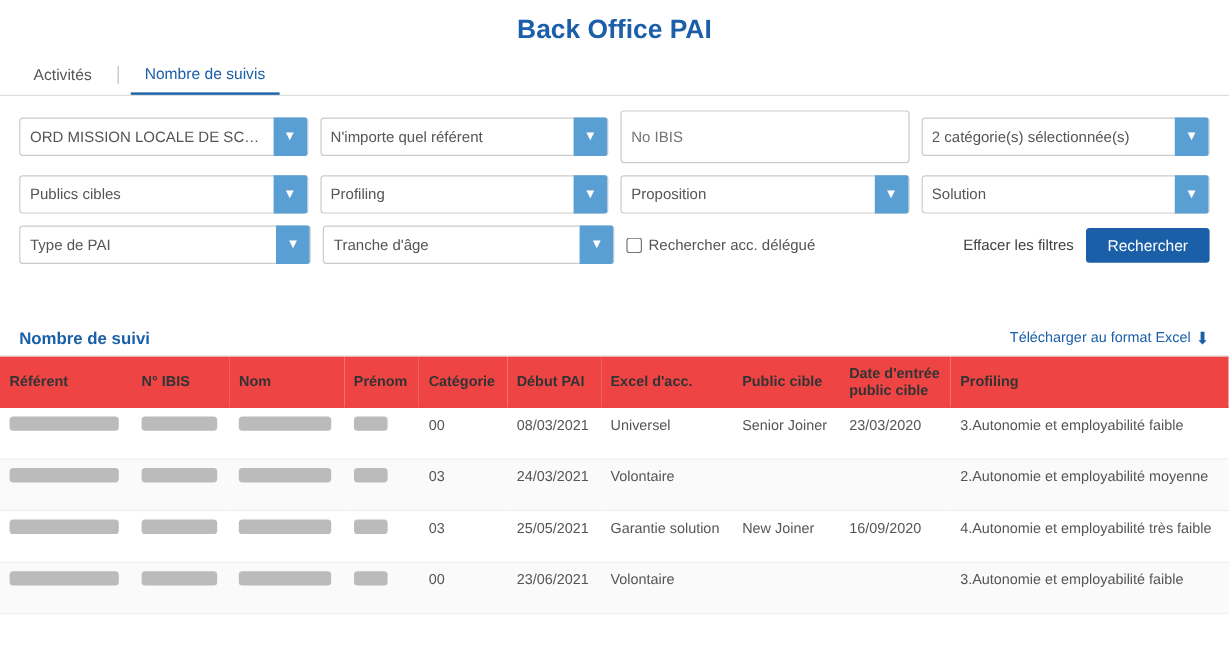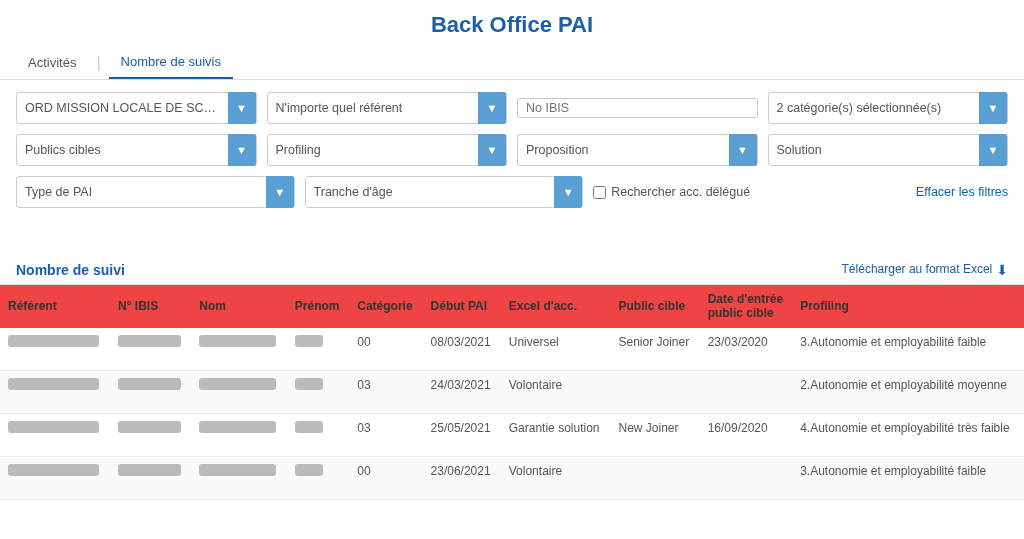--- a/index.html
+++ b/index.html
@@ -82,21 +82,21 @@
       border-radius: 0 2px 2px 0;
       font-size: 11px;
       flex-shrink: 0;
     }
     .filter-input {
       display: flex;
       align-items: center;
       border: 1px solid #ccc;
       border-radius: 3px;
       background: #fff;
-      height: 20px;
+      height: 44px;
       min-width: 150px;
       flex: 1;
       padding: 0 8px;
     }
     .filter-input input {
       border: none;
       outline: none;
       font-size: 12.5px;
       color: #aaa;
       width: 100%;
@@ -117,21 +117,21 @@
       margin: 0;
     }
     .checkbox-filter label {
       font-size: 12.5px;
       color: #555;
       white-space: nowrap;
     }
     .btn-clear {
       background: none;
       border: none;
-      color: #0369a1;
+      color: #404040;
       font-size: 12.5px;
       cursor: pointer;
       white-space: nowrap;
     }
     .btn-search {
       background: #1a5fa8;
       color: #fff;
       border: none;
       border-radius: 3px;
       padding: 7px 18px;
@@ -256,20 +256,21 @@
     <div class="filter-select">
       <span class="label">Tranche d'âge</span>
       <div class="arrow">▼</div>
     </div>
     <div class="checkbox-filter">
       <input type="checkbox" id="acc-delegue" style="">
       <label for="acc-delegue">Rechercher acc. délégué</label>
     </div>
     <div class="filter-actions">
       <button class="btn-clear">Effacer les filtres</button>
+      <button class="btn-search">Rechercher</button>
     </div>
   </div>
 </div>
 
 <div class="section-header">
   <span class="section-title">Nombre de suivi</span>
   <a class="excel-link">
     <span>Télécharger au format Excel</span>
     <span class="dl-icon">⬇</span>
   </a>

